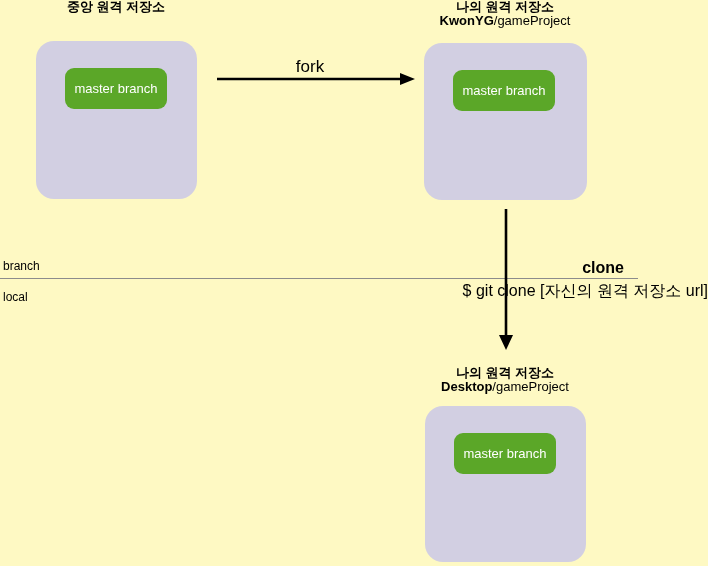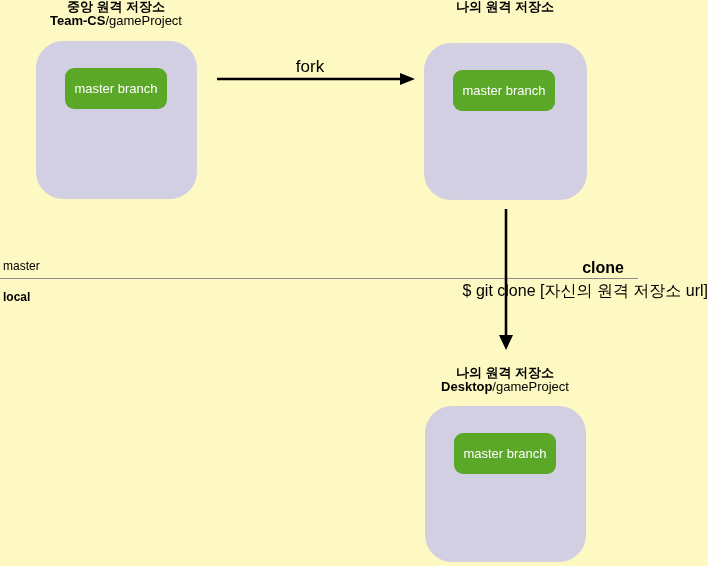--- a/index.html
+++ b/index.html
@@ -5,71 +5,71 @@
   html,body{margin:0;padding:0;background:#ffffff;}
   .canvas{
     position:relative;width:708px;height:566px;background:#fef9c3;overflow:hidden;
     font-family:"Liberation Sans",sans-serif;color:#000;
   }
   .caption{position:absolute;width:180px;text-align:center;line-height:13px;}
   .caption .t1{font-size:13px;font-weight:bold;margin-bottom:1px;}
   .caption .t2{font-size:13px;}
   .caption .t2 b{font-weight:bold;}
   .repo-box{
-    position:absolute;width:161px;height:158px;background:#d2cfe2;border-radius:27px;
+    position:absolute;width:161px;height:158px;background:#d2cfe2;border-radius:18px;
   }
   .branch-pill{
     position:absolute;left:29px;top:27px;width:102px;height:41px;background:#5ba728;
     border-radius:9px;color:#ffffff;font-size:13px;display:flex;align-items:center;
     justify-content:center;white-space:nowrap;
   }
   .fork-label{
     position:absolute;left:260px;top:57px;width:100px;text-align:center;font-size:17px;
   }
   .divider{position:absolute;left:0;top:278px;width:638px;height:1px;background:#8c8c8c;}
   .zone-label{position:absolute;left:3px;font-size:12px;}
   .zone-remote{top:259px;}
-  .zone-local{top:290px;font-weight:bold;}
+  .zone-local{top:290px;}
   .clone-label{
     position:absolute;left:524px;top:259px;width:100px;text-align:right;
     font-size:16px;font-weight:bold;
   }
   .clone-cmd{
     position:absolute;left:458px;top:281px;width:250px;text-align:right;font-size:16px;
   }
   .arrow-svg{position:absolute;display:block;}
 </style>
 </head>
 <body>
 
 <div class="canvas">
 
   <div class="caption" style="left:26px;top:0px;">
     <div class="t1">중앙 원격 저장소</div>
-    <div class="t2"><b>Team-CS</b><span>/gameProject</span></div>
   </div>
   <div class="repo-box" style="left:36px;top:41px;">
     <div class="branch-pill">master branch</div>
   </div>
 
   <div class="caption" style="left:415px;top:0px;">
     <div class="t1">나의 원격 저장소</div>
+    <div class="t2"><b>KwonYG</b><span>/gameProject</span></div>
   </div>
   <div class="repo-box" style="left:424px;top:43px;width:163px;height:157px;">
     <div class="branch-pill">master branch</div>
   </div>
 
   <div class="fork-label">fork</div>
   <svg class="arrow-svg" style="left:216px;top:71px;" width="200" height="16" viewBox="0 0 200 16">
     <line x1="1" y1="8" x2="184" y2="8" stroke="#000000" stroke-width="2.6"></line>
     <polygon points="184,2 199,8 184,14" fill="#000000"></polygon>
   </svg>
 
   <div class="divider"></div>
-  <div class="zone-label zone-remote">master</div>
+  <div class="zone-label zone-remote">branch</div>
   <div class="zone-label zone-local">local</div>
 
   <svg class="arrow-svg" style="left:498px;top:209px;" width="16" height="142" viewBox="0 0 16 142">
     <line x1="8" y1="0" x2="8" y2="127" stroke="#000000" stroke-width="2.6"></line>
     <polygon points="1,126 8,141 15,126" fill="#000000"></polygon>
   </svg>
   <div class="clone-label">clone</div>
   <div class="clone-cmd">$ git clone [자신의 원격 저장소 url]</div>
 
   <div class="caption" style="left:415px;top:366px;">

